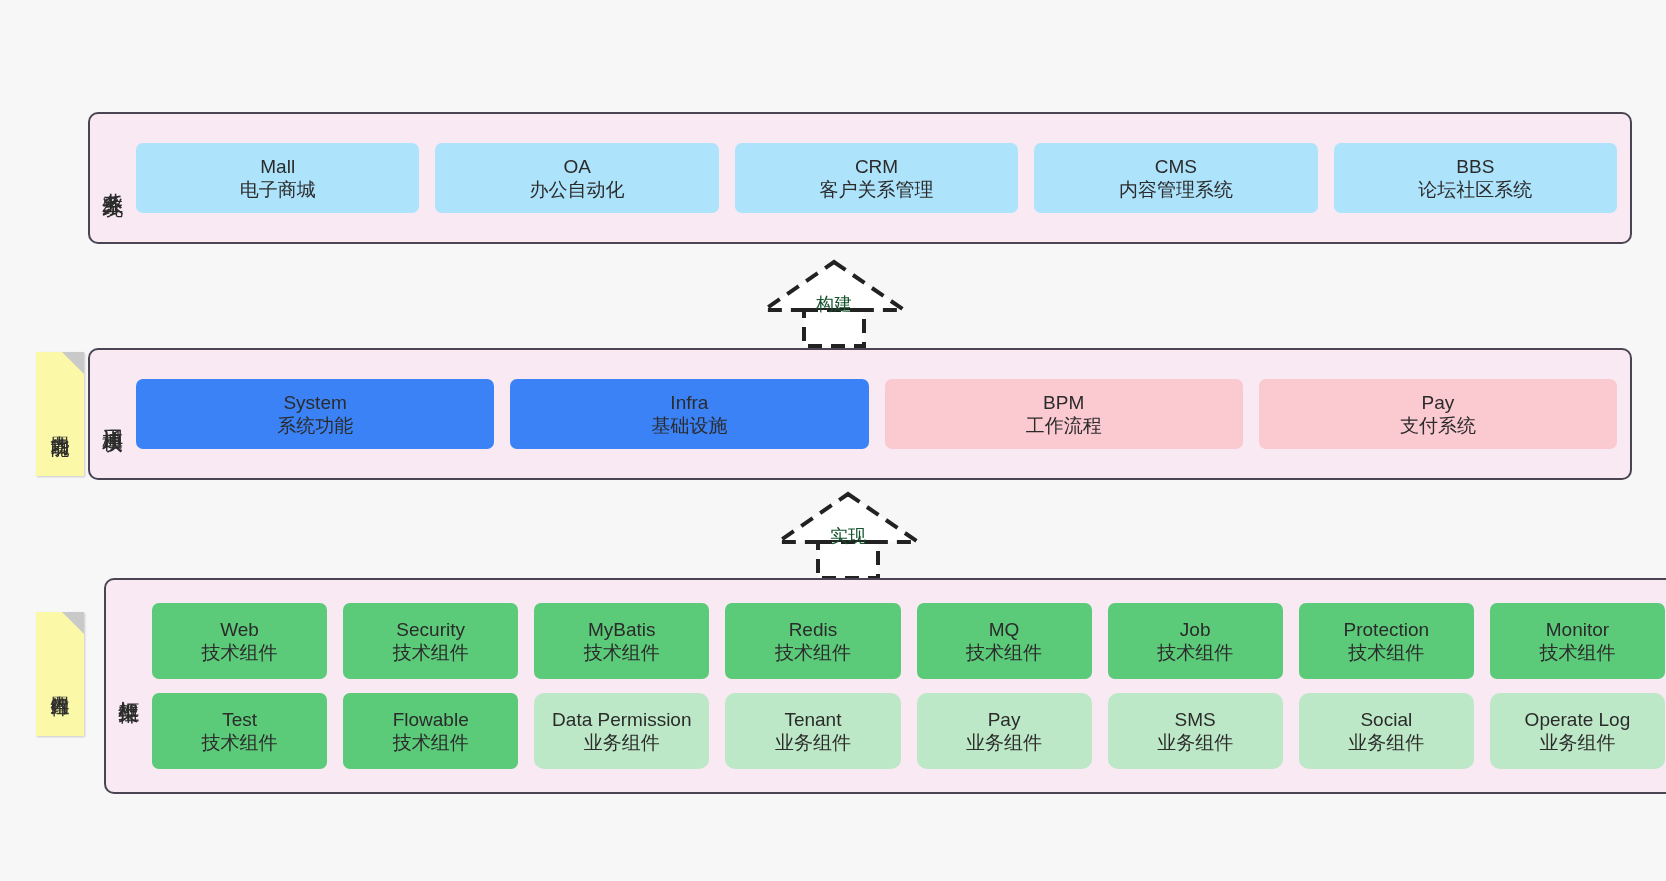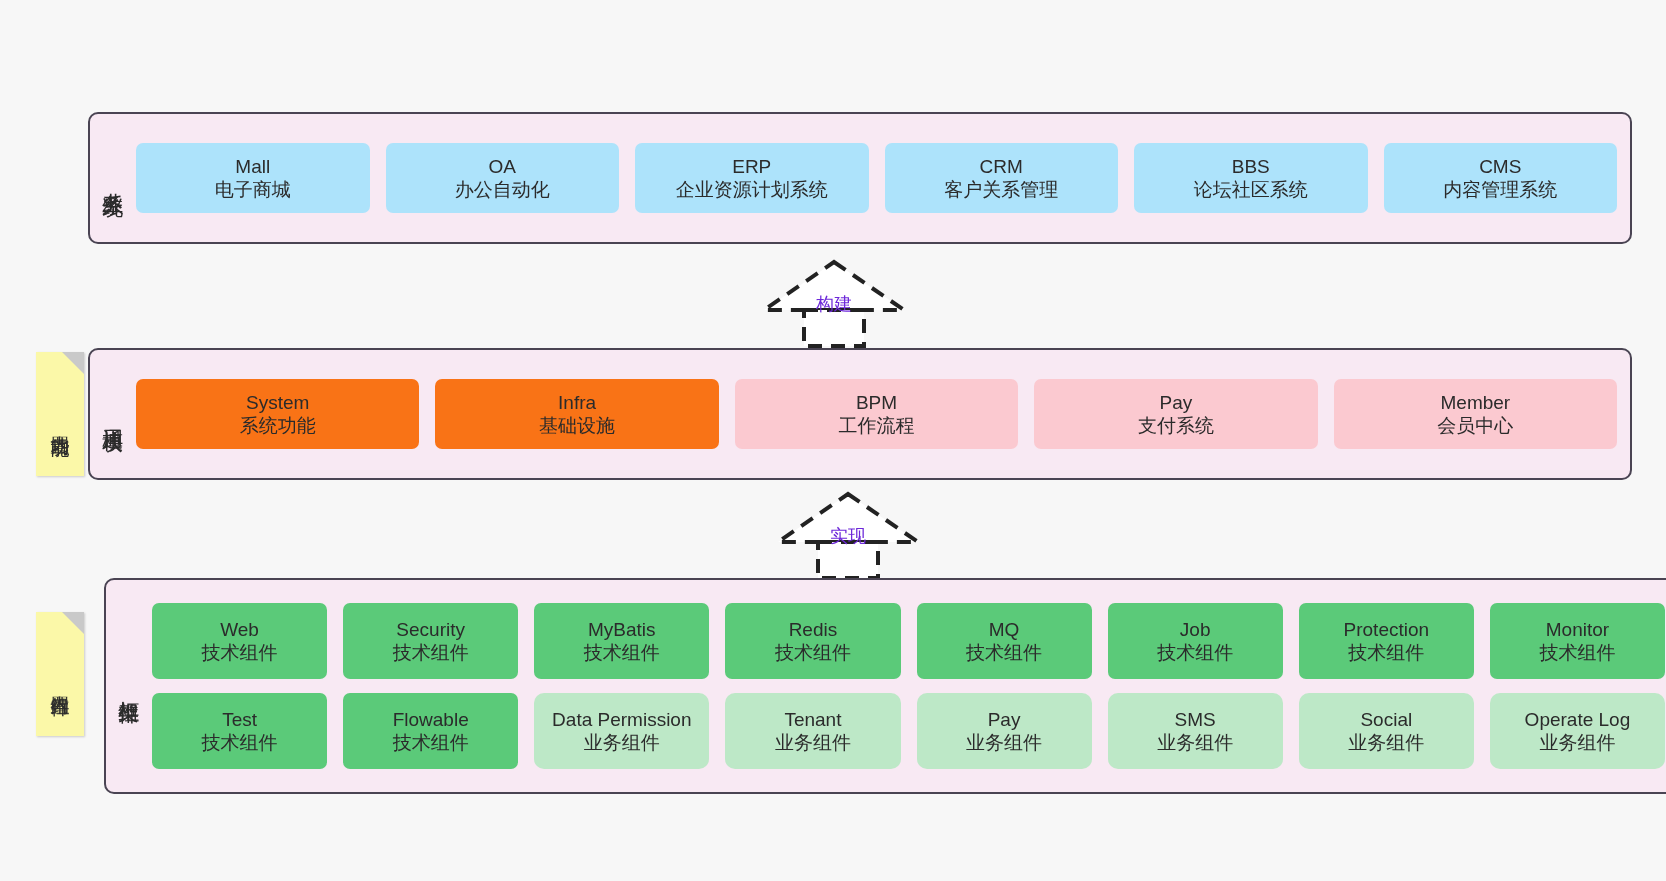--- a/index.html
+++ b/index.html
@@ -65,21 +65,21 @@
     line-height: 1.22;
     color: #2b2b2b;
     box-sizing: border-box;
     padding: 6px 4px;
   }
   .cell .en { white-space: normal; }
   .cell .cn { white-space: nowrap; }
 
   
   .c-blue       { background: #ade3fb; }
-  .c-red        { background: #f97316; text-align: center; }
+  .c-red        { background: #3b82f6; text-align: center; }
   .c-pink       { background: #fbc9d0; }
   .c-green      { background: #5bca79; }
   .c-lightgreen { background: #bde8c7; border-radius: 10px; }
 
   
   #layer-business  { left: 88px;  top: 112px; width: 1544px; height: 132px; }
   #layer-business .cell { height: 70px; }
 
   #layer-common    { left: 88px;  top: 348px; width: 1544px; height: 132px; }
   #layer-common .cell { height: 70px; }
@@ -117,21 +117,21 @@
 
   
   .gen-arrow { position: absolute; }
   .gen-arrow svg { display: block; overflow: visible; }
   .gen-arrow .arrow-label {
     position: absolute;
     left: 0; right: 0;
     top: 34px;
     text-align: center;
     font-size: 18px;
-    color: #6d28d9;
+    color: #14532d;
     background: transparent;
     pointer-events: none;
   }
   #arrow-build   { left: 746px; top: 258px; width: 176px; height: 88px; }
   #arrow-impl    { left: 760px; top: 490px; width: 176px; height: 88px; }
 </style>
 </head>
 <body>
 
 <div id="stage">
@@ -142,34 +142,30 @@
       <div class="row">
         <div class="cell c-blue">
           <span class="en">Mall</span>
           <span class="cn">电子商城</span>
         </div>
         <div class="cell c-blue">
           <span class="en">OA</span>
           <span class="cn">办公自动化</span>
         </div>
         <div class="cell c-blue">
-          <span class="en">ERP</span>
-          <span class="cn">企业资源计划系统</span>
-        </div>
-        <div class="cell c-blue">
           <span class="en">CRM</span>
           <span class="cn">客户关系管理</span>
         </div>
         <div class="cell c-blue">
+          <span class="en">CMS</span>
+          <span class="cn">内容管理系统</span>
+        </div>
+        <div class="cell c-blue">
           <span class="en">BBS</span>
           <span class="cn">论坛社区系统</span>
-        </div>
-        <div class="cell c-blue">
-          <span class="en">CMS</span>
-          <span class="cn">内容管理系统</span>
         </div>
       </div>
     </div>
   </div>
 
   <div class="gen-arrow" id="arrow-build">
     <svg width="176" height="88" viewBox="0 0 176 88">
       <polygon points="88,4 158,52 18,52" fill="#ffffff" stroke="#222222" stroke-width="4" stroke-dasharray="14,9" stroke-linejoin="miter"></polygon>
       <rect x="58" y="52" width="60" height="36" fill="#ffffff" stroke="#222222" stroke-width="4" stroke-dasharray="14,9"></rect>
     </svg>
@@ -194,24 +190,20 @@
           <span class="cn">基础设施</span>
         </div>
         <div class="cell c-pink">
           <span class="en">BPM</span>
           <span class="cn">工作流程</span>
         </div>
         <div class="cell c-pink">
           <span class="en">Pay</span>
           <span class="cn">支付系统</span>
         </div>
-        <div class="cell c-pink">
-          <span class="en">Member</span>
-          <span class="cn">会员中心</span>
-        </div>
       </div>
     </div>
   </div>
 
   <div class="gen-arrow" id="arrow-impl">
     <svg width="176" height="88" viewBox="0 0 176 88">
       <polygon points="88,4 158,52 18,52" fill="#ffffff" stroke="#222222" stroke-width="4" stroke-dasharray="14,9" stroke-linejoin="miter"></polygon>
       <rect x="58" y="52" width="60" height="36" fill="#ffffff" stroke="#222222" stroke-width="4" stroke-dasharray="14,9"></rect>
     </svg>
     <div class="arrow-label">实现</div>

